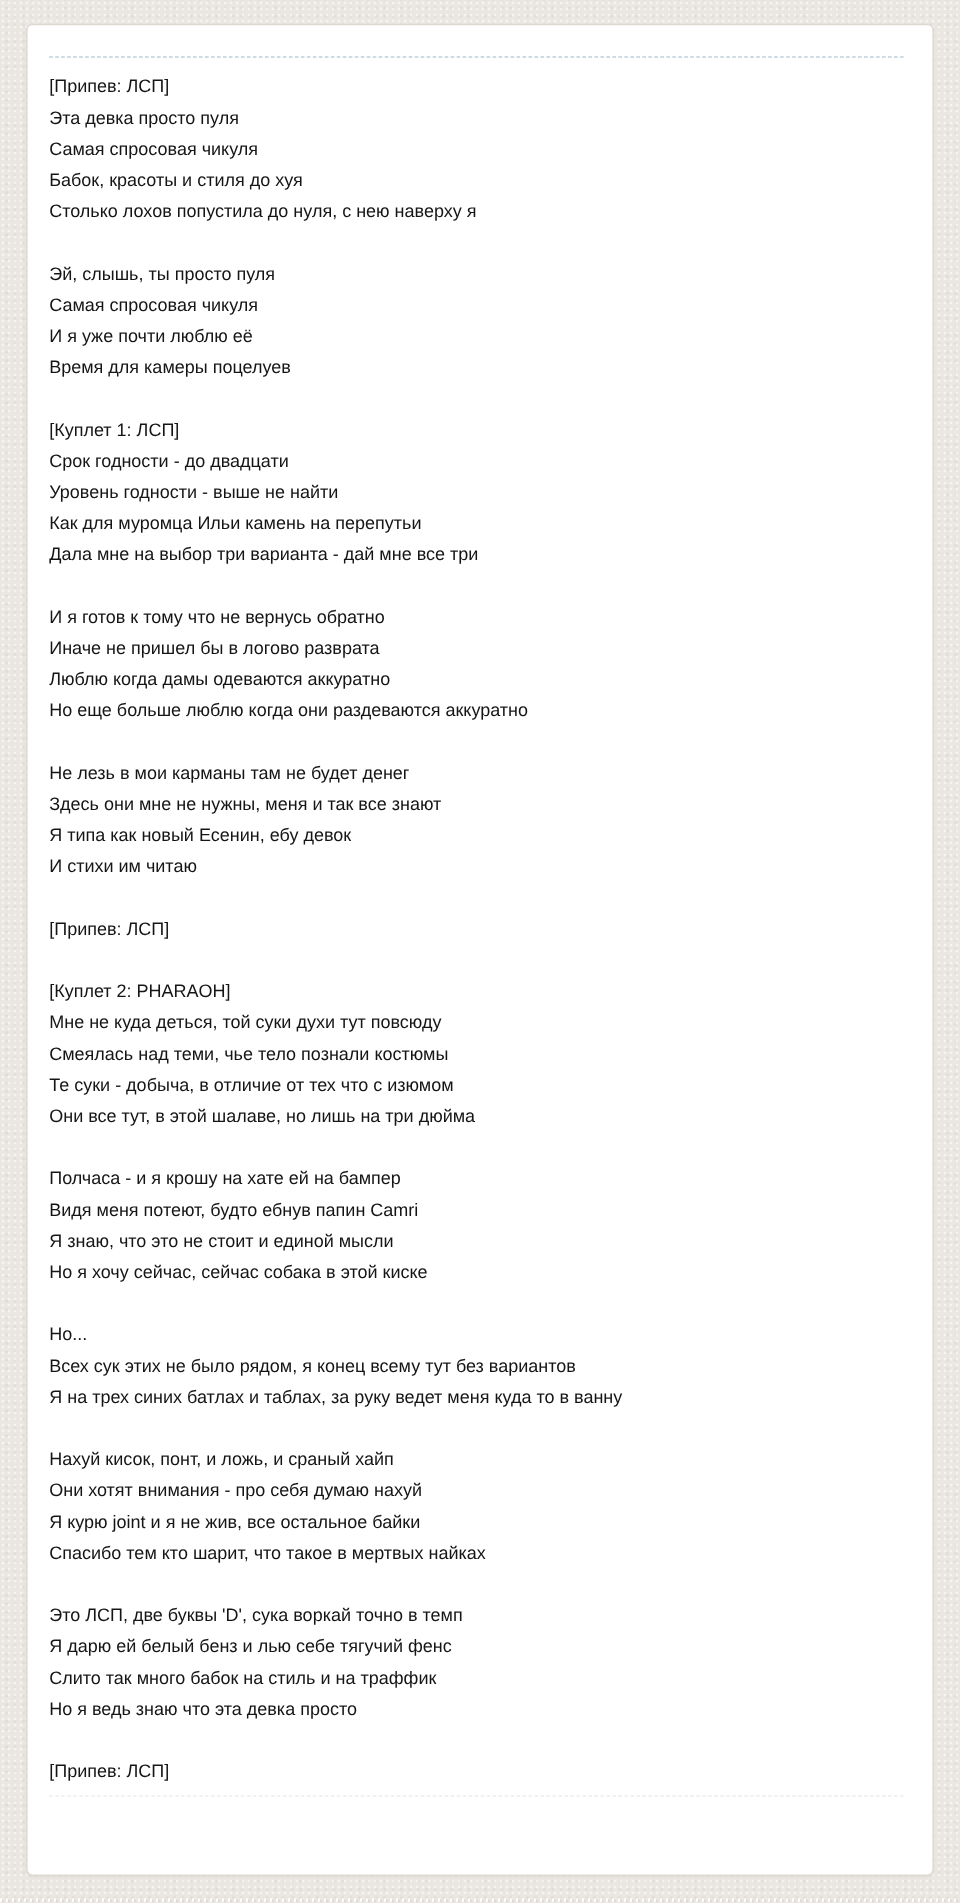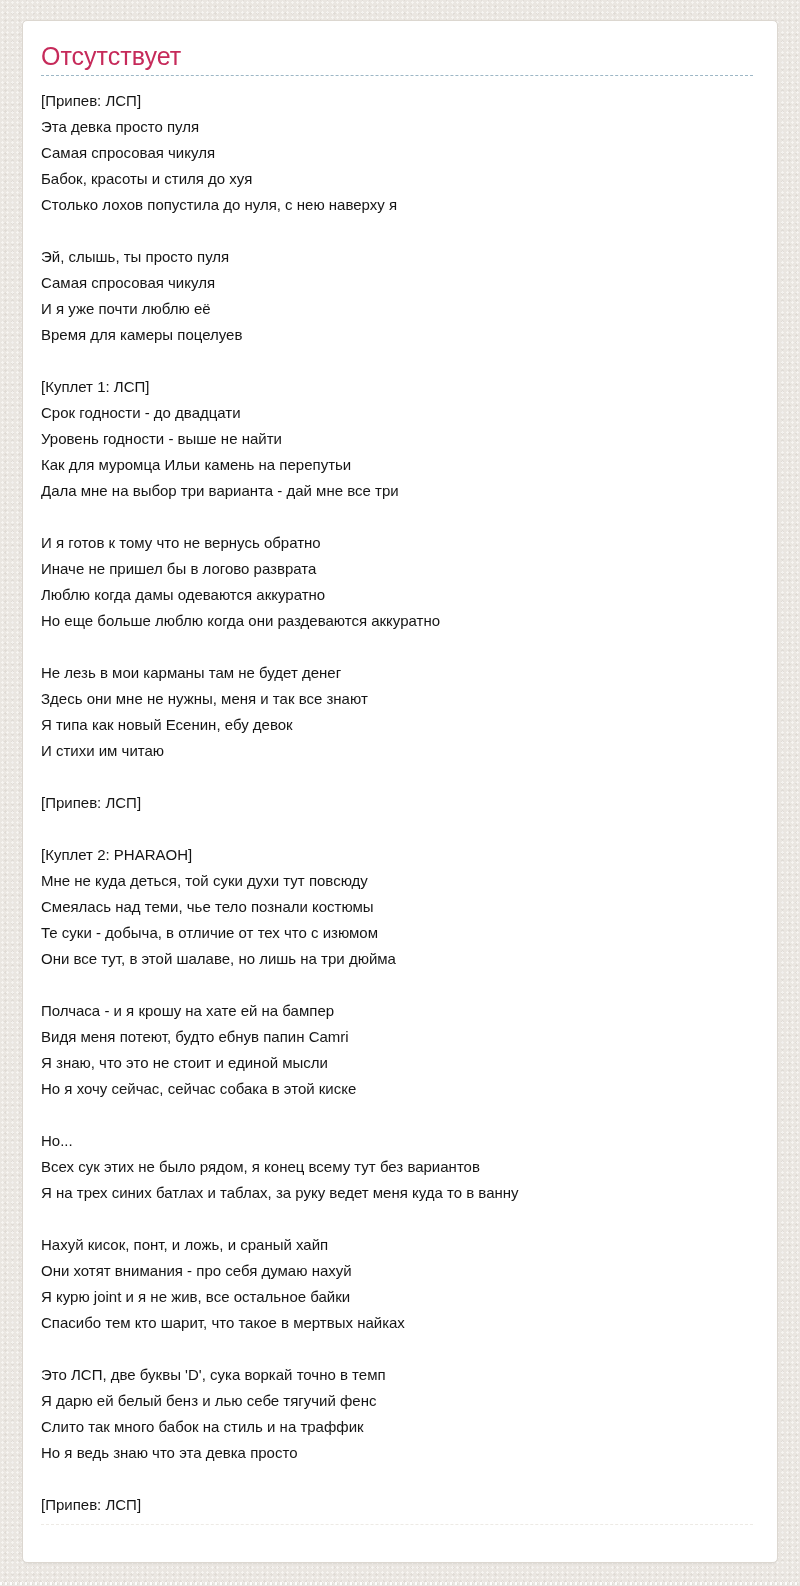--- a/index.html
+++ b/index.html
@@ -82,21 +82,20 @@
       rgba(202,194,184,0.35) 2px 3px,
       transparent 3px 5px
     );
   }
 </style>
 </head>
 <body>
 
 <div class="page">
   <div class="card">
-    <h1 class="song-title">Отсутствует</h1>
     <div class="header-separator"></div>
     <div class="lyrics">[Припев: ЛСП]
 Эта девка просто пуля
 Самая спросовая чикуля
 Бабок, красоты и стиля до хуя
 Столько лохов попустила до нуля, с нею наверху я
 
 Эй, слышь, ты просто пуля
 Самая спросовая чикуля
 И я уже почти люблю её

